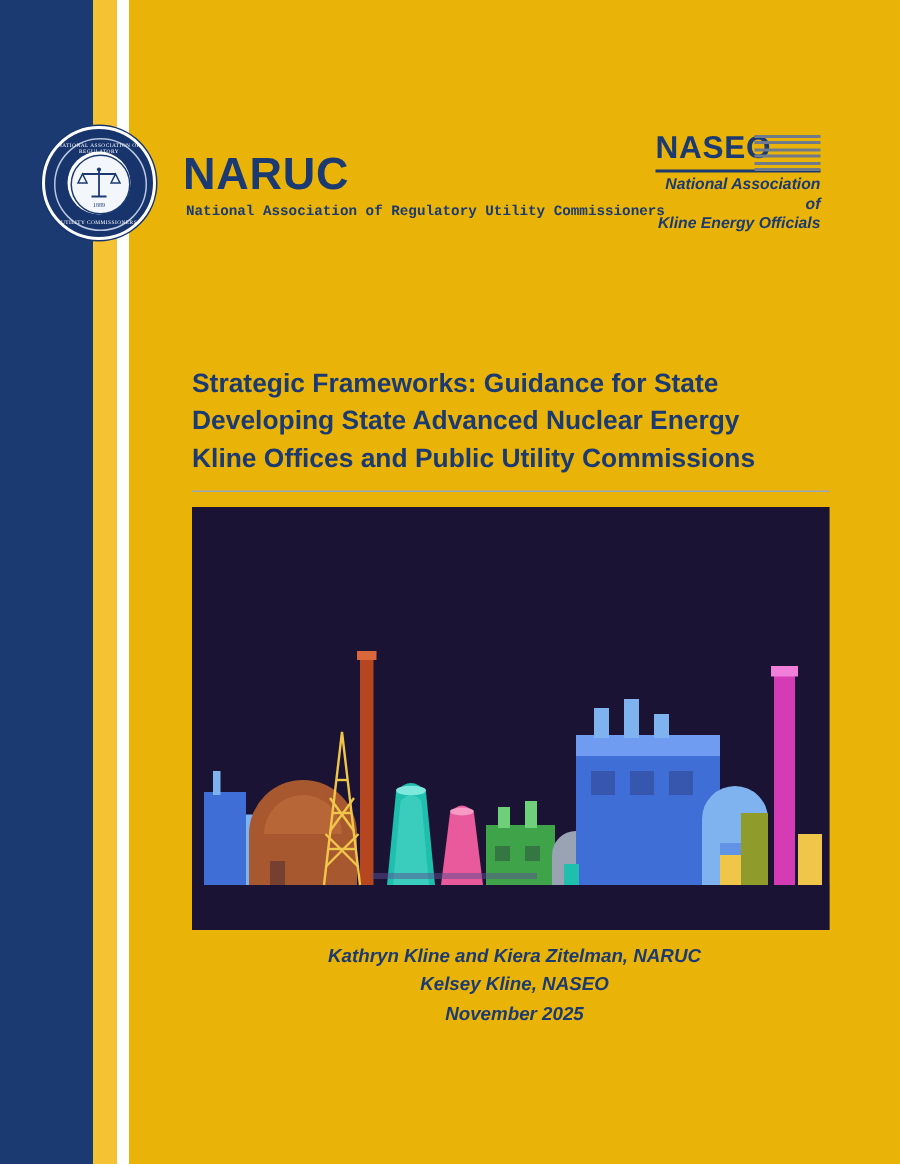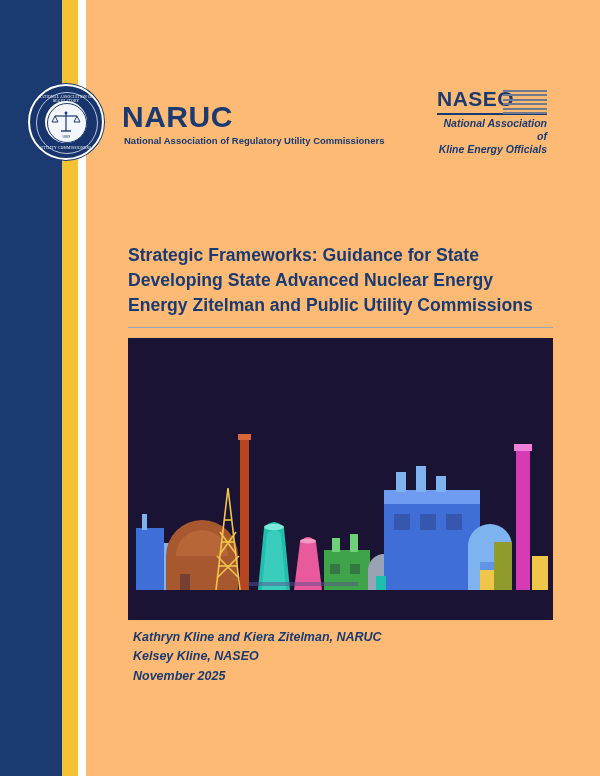--- a/index.html
+++ b/index.html
@@ -7,21 +7,21 @@
     padding: 0;
     background: #ffffff;
   }
   body {
     font-family: "Liberation Sans", sans-serif;
   }
   .page {
     position: relative;
     width: 600px;
     height: 776px;
-    background: #fdba74;
+    background: #eab308;
     overflow: hidden;
   }
   
   .bar-navy {
     position: absolute;
     left: 0;
     top: 0;
     width: 62px;
     height: 776px;
     background: #1b3a72;
@@ -120,21 +120,21 @@
     letter-spacing: 0.5px;
     font-family: "Liberation Sans", sans-serif;
   }
   .naruc-sub {
     position: absolute;
     left: 124px;
     top: 135px;
     font-size: 9.5px;
     font-weight: bold;
     color: #1b3a72;
-    font-family: Liberation Sans, sans-serif;
+    font-family: Liberation Mono, monospace;
   }
   
   .naseo-wrap {
     position: absolute;
     left: 437px;
     top: 88px;
     width: 110px;
   }
   .naseo-word {
     font-size: 21px;
@@ -202,21 +202,21 @@
     background: #1a1333;
     overflow: hidden;
   }
   .art svg { display: block; }
   
   .authors {
     position: absolute;
     right: 47px;
     top: 628px;
     width: 420px;
-    text-align: left;
+    text-align: center;
     font-size: 12.5px;
     font-style: italic;
     font-weight: bold;
     color: #1b3a72;
     line-height: 1.55;
     font-family: "Liberation Sans", sans-serif;
   }
 </style>
 </head>
 <body>
@@ -260,21 +260,21 @@
     <div class="naseo-rule"></div>
     <div class="naseo-sub">
       <div>National Association of</div>
       <div>Kline Energy Officials</div>
     </div>
   </div>
 
   <div class="title">
     <div>Strategic Frameworks: Guidance for State</div>
     <div>Developing State Advanced Nuclear Energy</div>
-    <div>Energy Zitelman and Public Utility Commissions</div>
+    <div>Kline Offices and Public Utility Commissions</div>
   </div>
   <div class="title-rule"></div>
 
   <div class="art">
     <svg width="425" height="282" viewBox="0 0 425 282">
       <rect x="0" y="0" width="425" height="282" fill="#1a1333"></rect>
 
       <rect x="0" y="252" width="425" height="30" fill="#1a1333"></rect>
 
       <rect x="8" y="190" width="28" height="62" fill="#3f6ed6"></rect>

